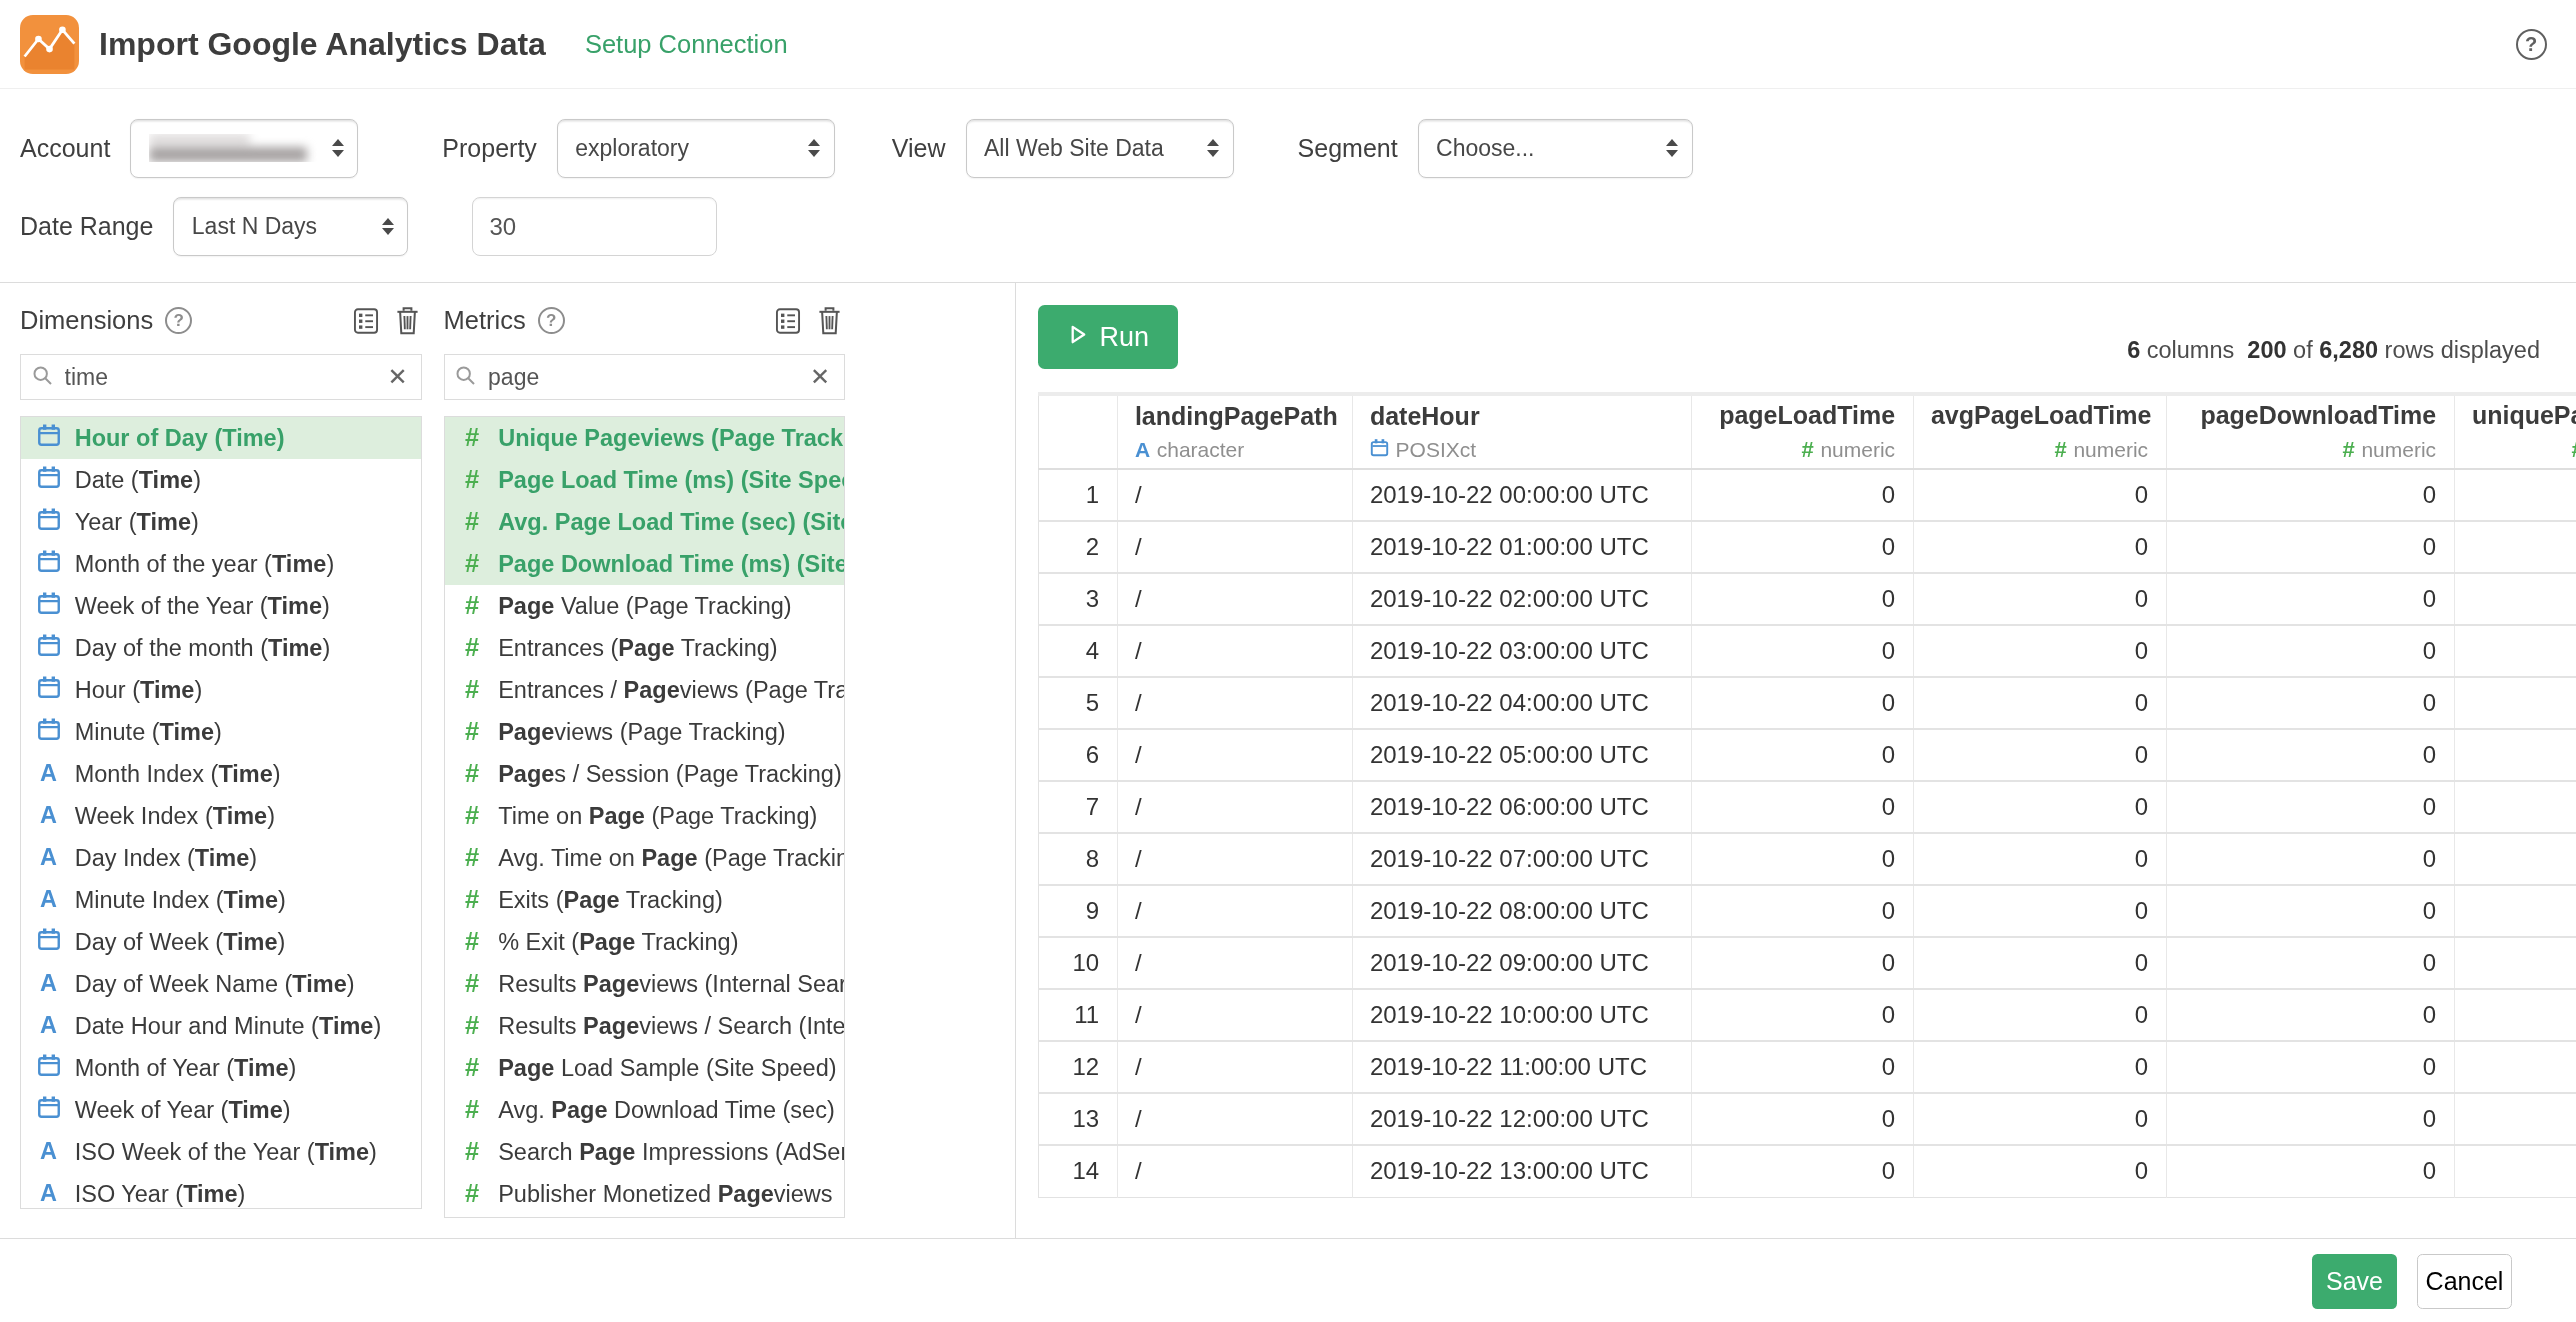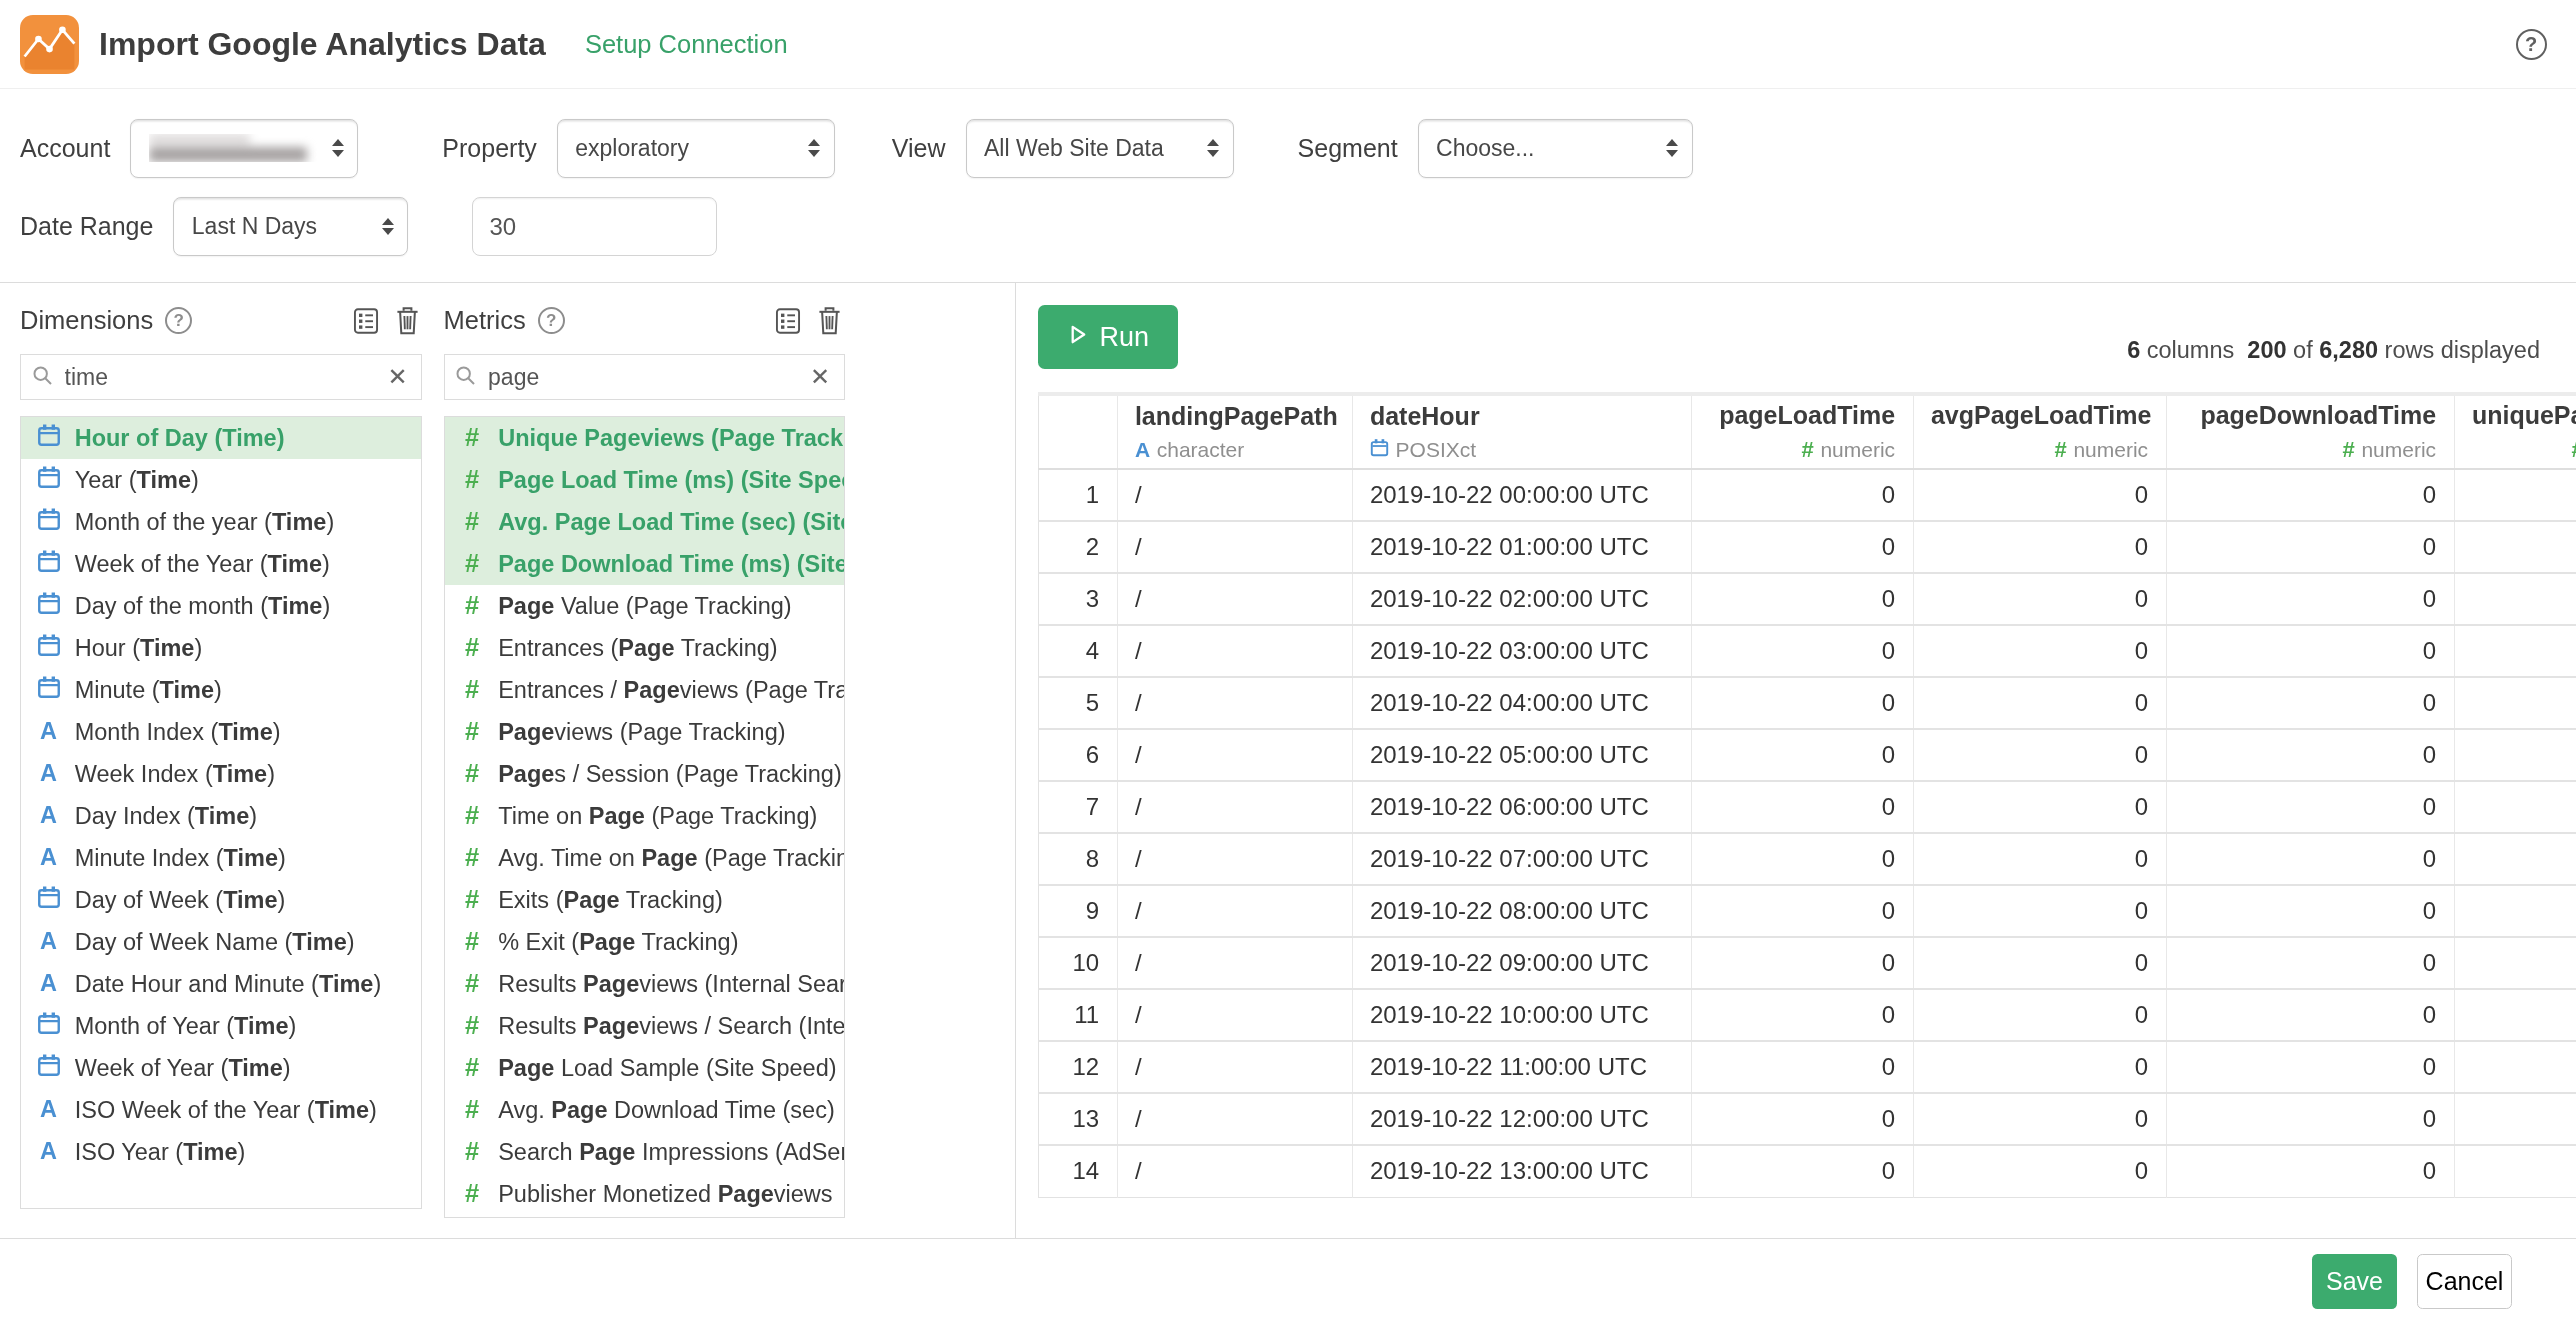--- a/index.html
+++ b/index.html
@@ -218,20 +218,31 @@
             <div class="list-item selected">
               <span class="item-icon">
                 <span><svg viewBox="0 0 32 32" width="24" height="24">
                     <rect x="3" y="7" width="26" height="22" rx="3" fill="none" stroke="#4a90d2" stroke-width="3.2"></rect>
                     <rect x="8" y="2" width="4.5" height="7" fill="#4a90d2"></rect>
                     <rect x="19.5" y="2" width="4.5" height="7" fill="#4a90d2"></rect>
                     <line x1="4" y1="13.5" x2="28" y2="13.5" stroke="#4a90d2" stroke-width="3"></line>
                   </svg></span>
               </span>
               <span><b>Hour of Day (Time)</b></span>
+            </div>
+            <div class="list-item">
+              <span class="item-icon">
+                <span><svg viewBox="0 0 32 32" width="24" height="24">
+                    <rect x="3" y="7" width="26" height="22" rx="3" fill="none" stroke="#4a90d2" stroke-width="3.2"></rect>
+                    <rect x="8" y="2" width="4.5" height="7" fill="#4a90d2"></rect>
+                    <rect x="19.5" y="2" width="4.5" height="7" fill="#4a90d2"></rect>
+                    <line x1="4" y1="13.5" x2="28" y2="13.5" stroke="#4a90d2" stroke-width="3"></line>
+                  </svg></span>
+              </span>
+              <span><span>Date (</span><b>Time</b><span>)</span></span>
             </div>
             <div class="list-item">
               <span class="item-icon">
                 <span><svg viewBox="0 0 32 32" width="24" height="24">
                     <rect x="3" y="7" width="26" height="22" rx="3" fill="none" stroke="#4a90d2" stroke-width="3.2"></rect>
                     <rect x="8" y="2" width="4.5" height="7" fill="#4a90d2"></rect>
                     <rect x="19.5" y="2" width="4.5" height="7" fill="#4a90d2"></rect>
                     <line x1="4" y1="13.5" x2="28" y2="13.5" stroke="#4a90d2" stroke-width="3"></line>
                   </svg></span>
               </span>

